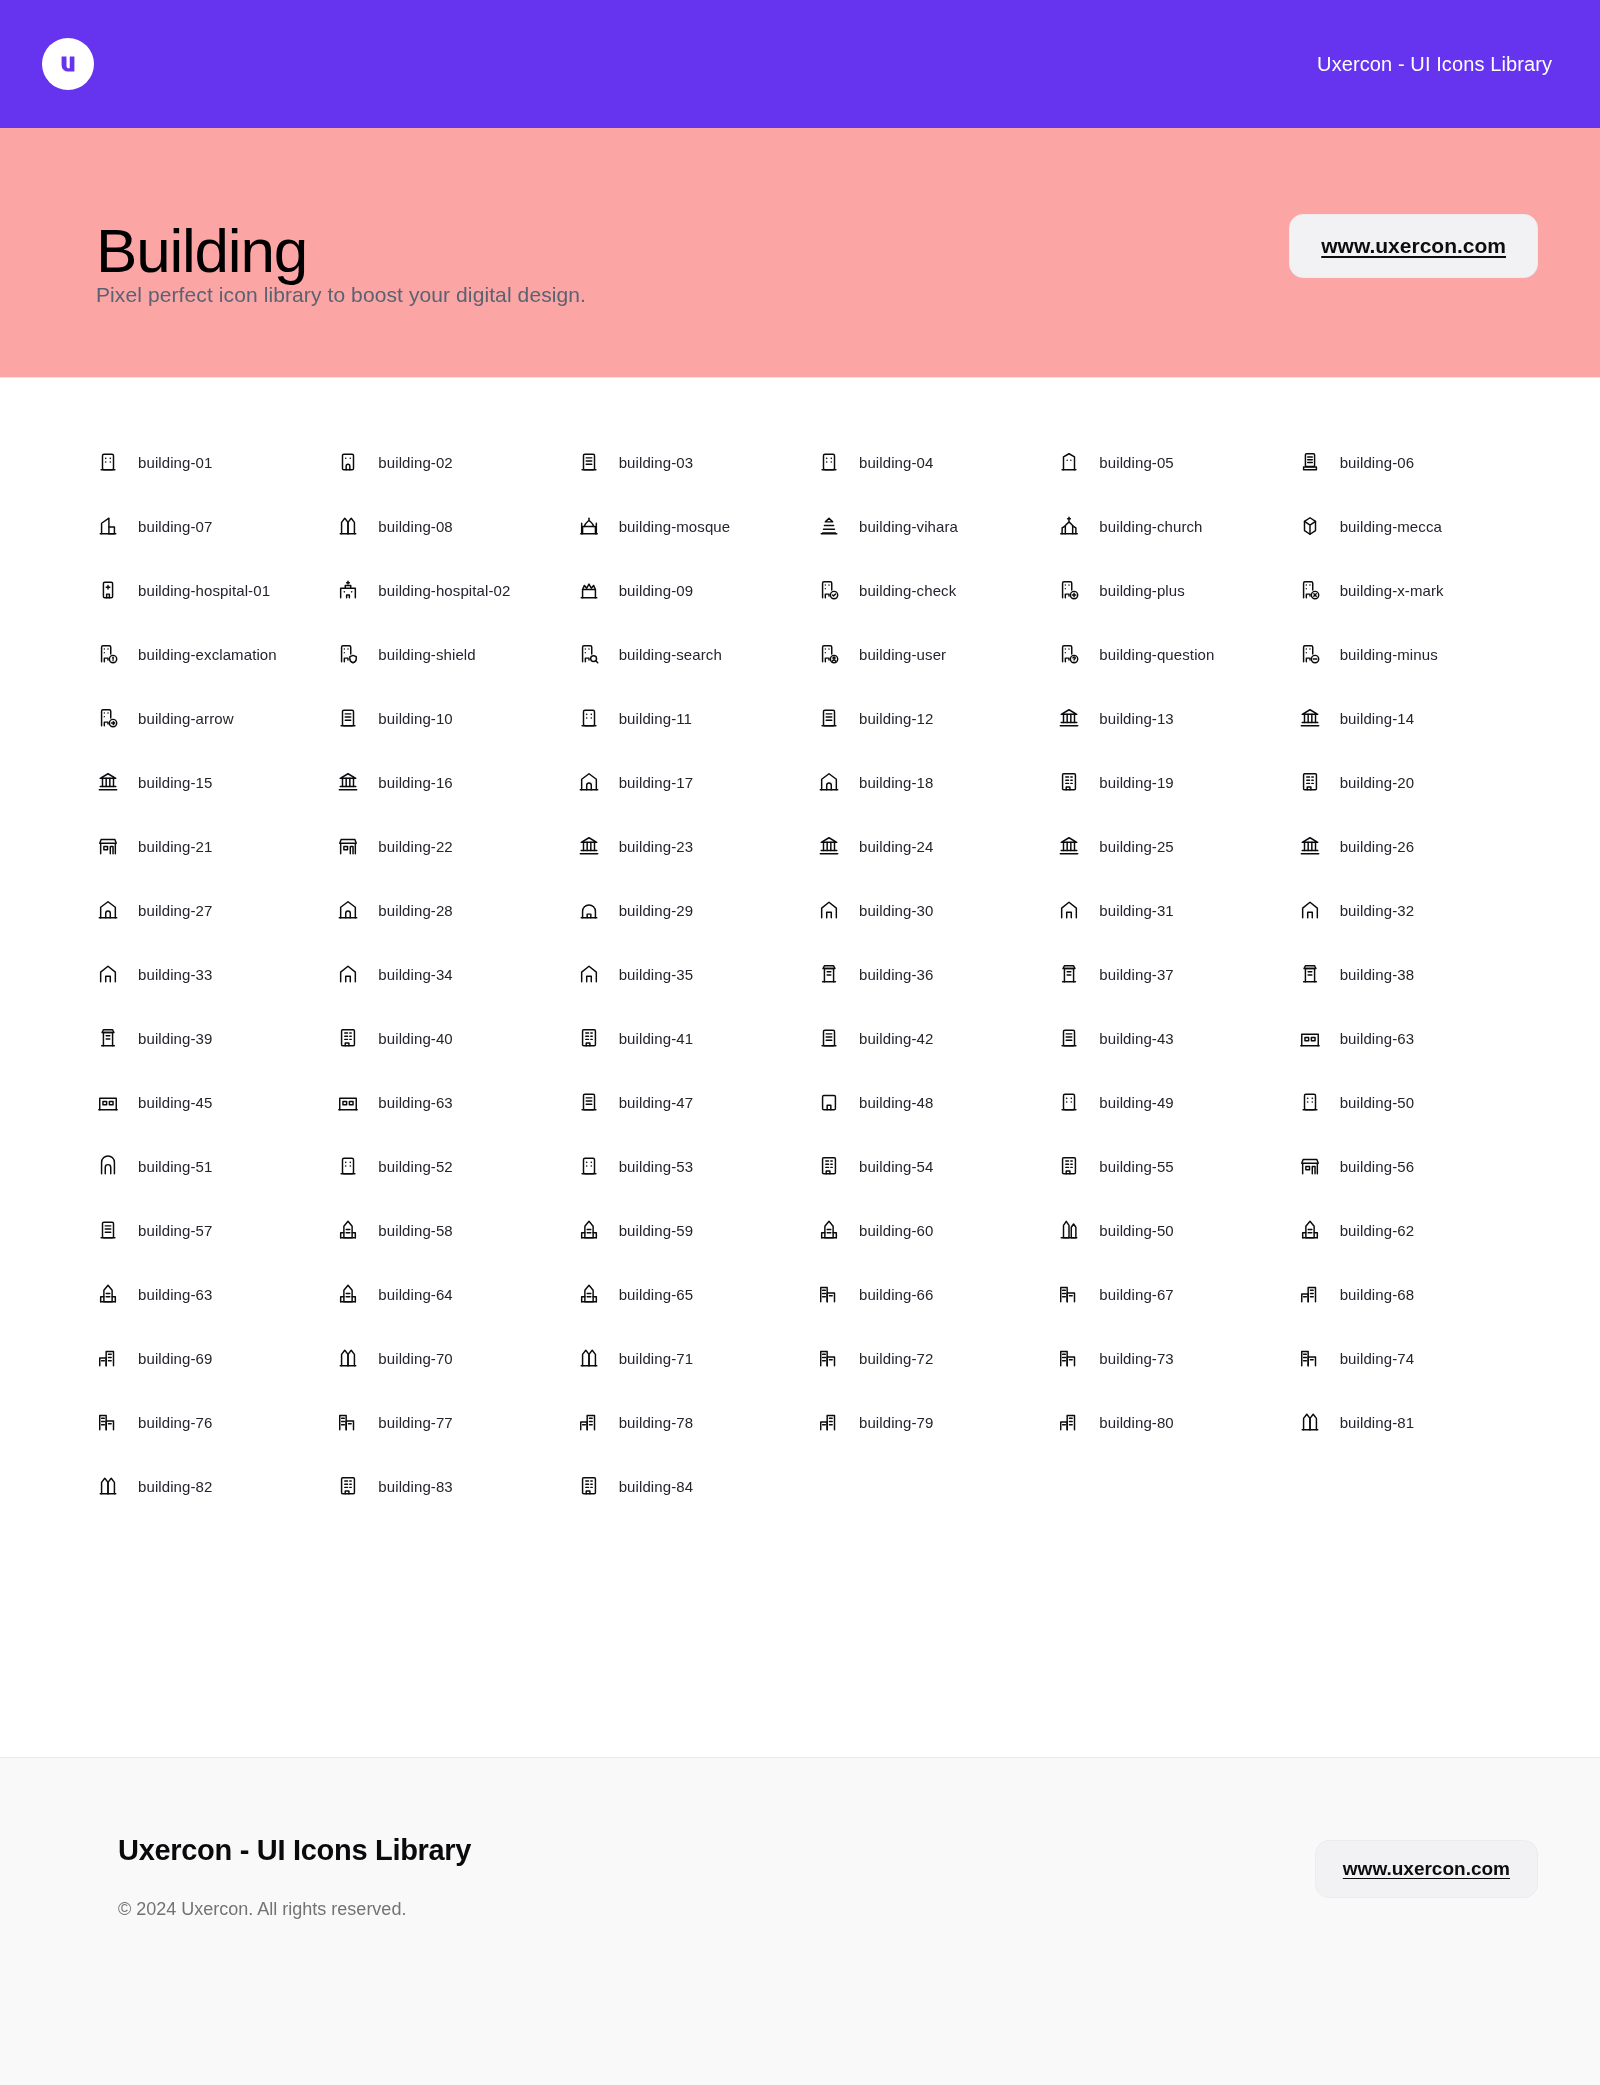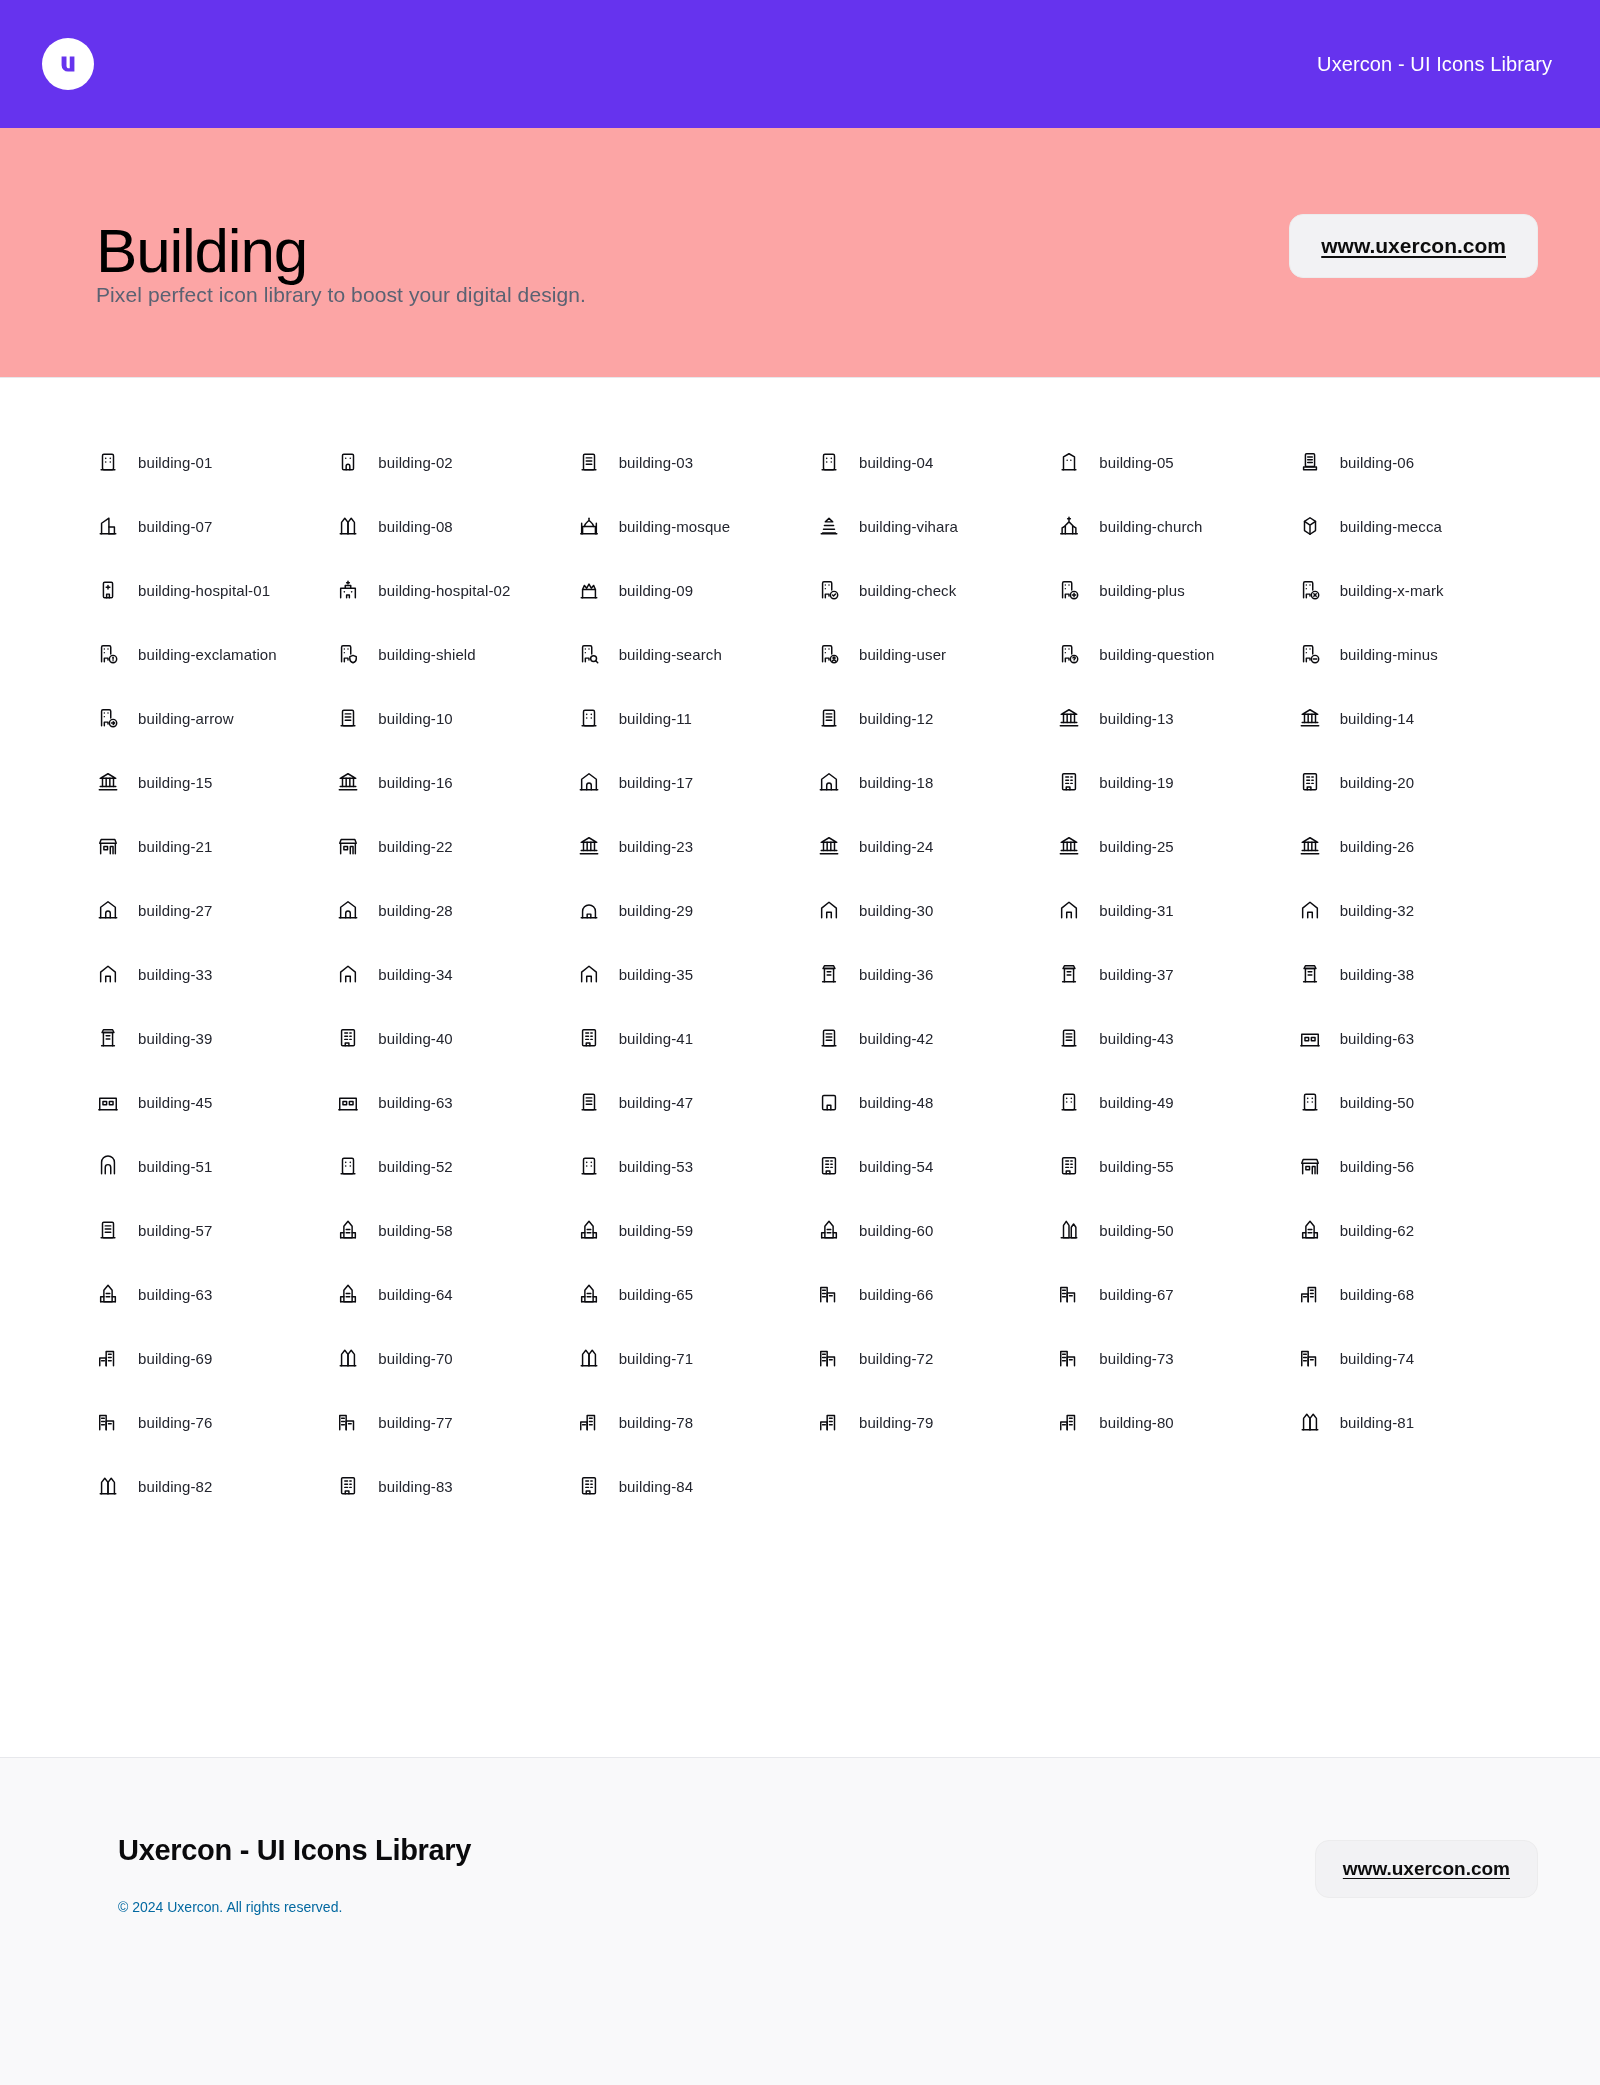--- a/index.html
+++ b/index.html
@@ -116,22 +116,22 @@
   }
   .footer-left { flex: 1 1 auto; }
   .footer-title {
     font-size: 29px;
     font-weight: 700;
     color: #0a0a0c;
     letter-spacing: -.3px;
   }
   .footer-copy {
     margin-top: 32px;
-    font-size: 14px;
-    color: #0369a1;
+    font-size: 18px;
+    color: #737373;
   }
   .footer .url-chip { margin-top: 6px; padding: 17px 27px; font-size: 19px; }
 </style>
 </head>
 <body>
 
 <div class="page">
 
   <div class="topbar">
     <div class="logo-circle">

